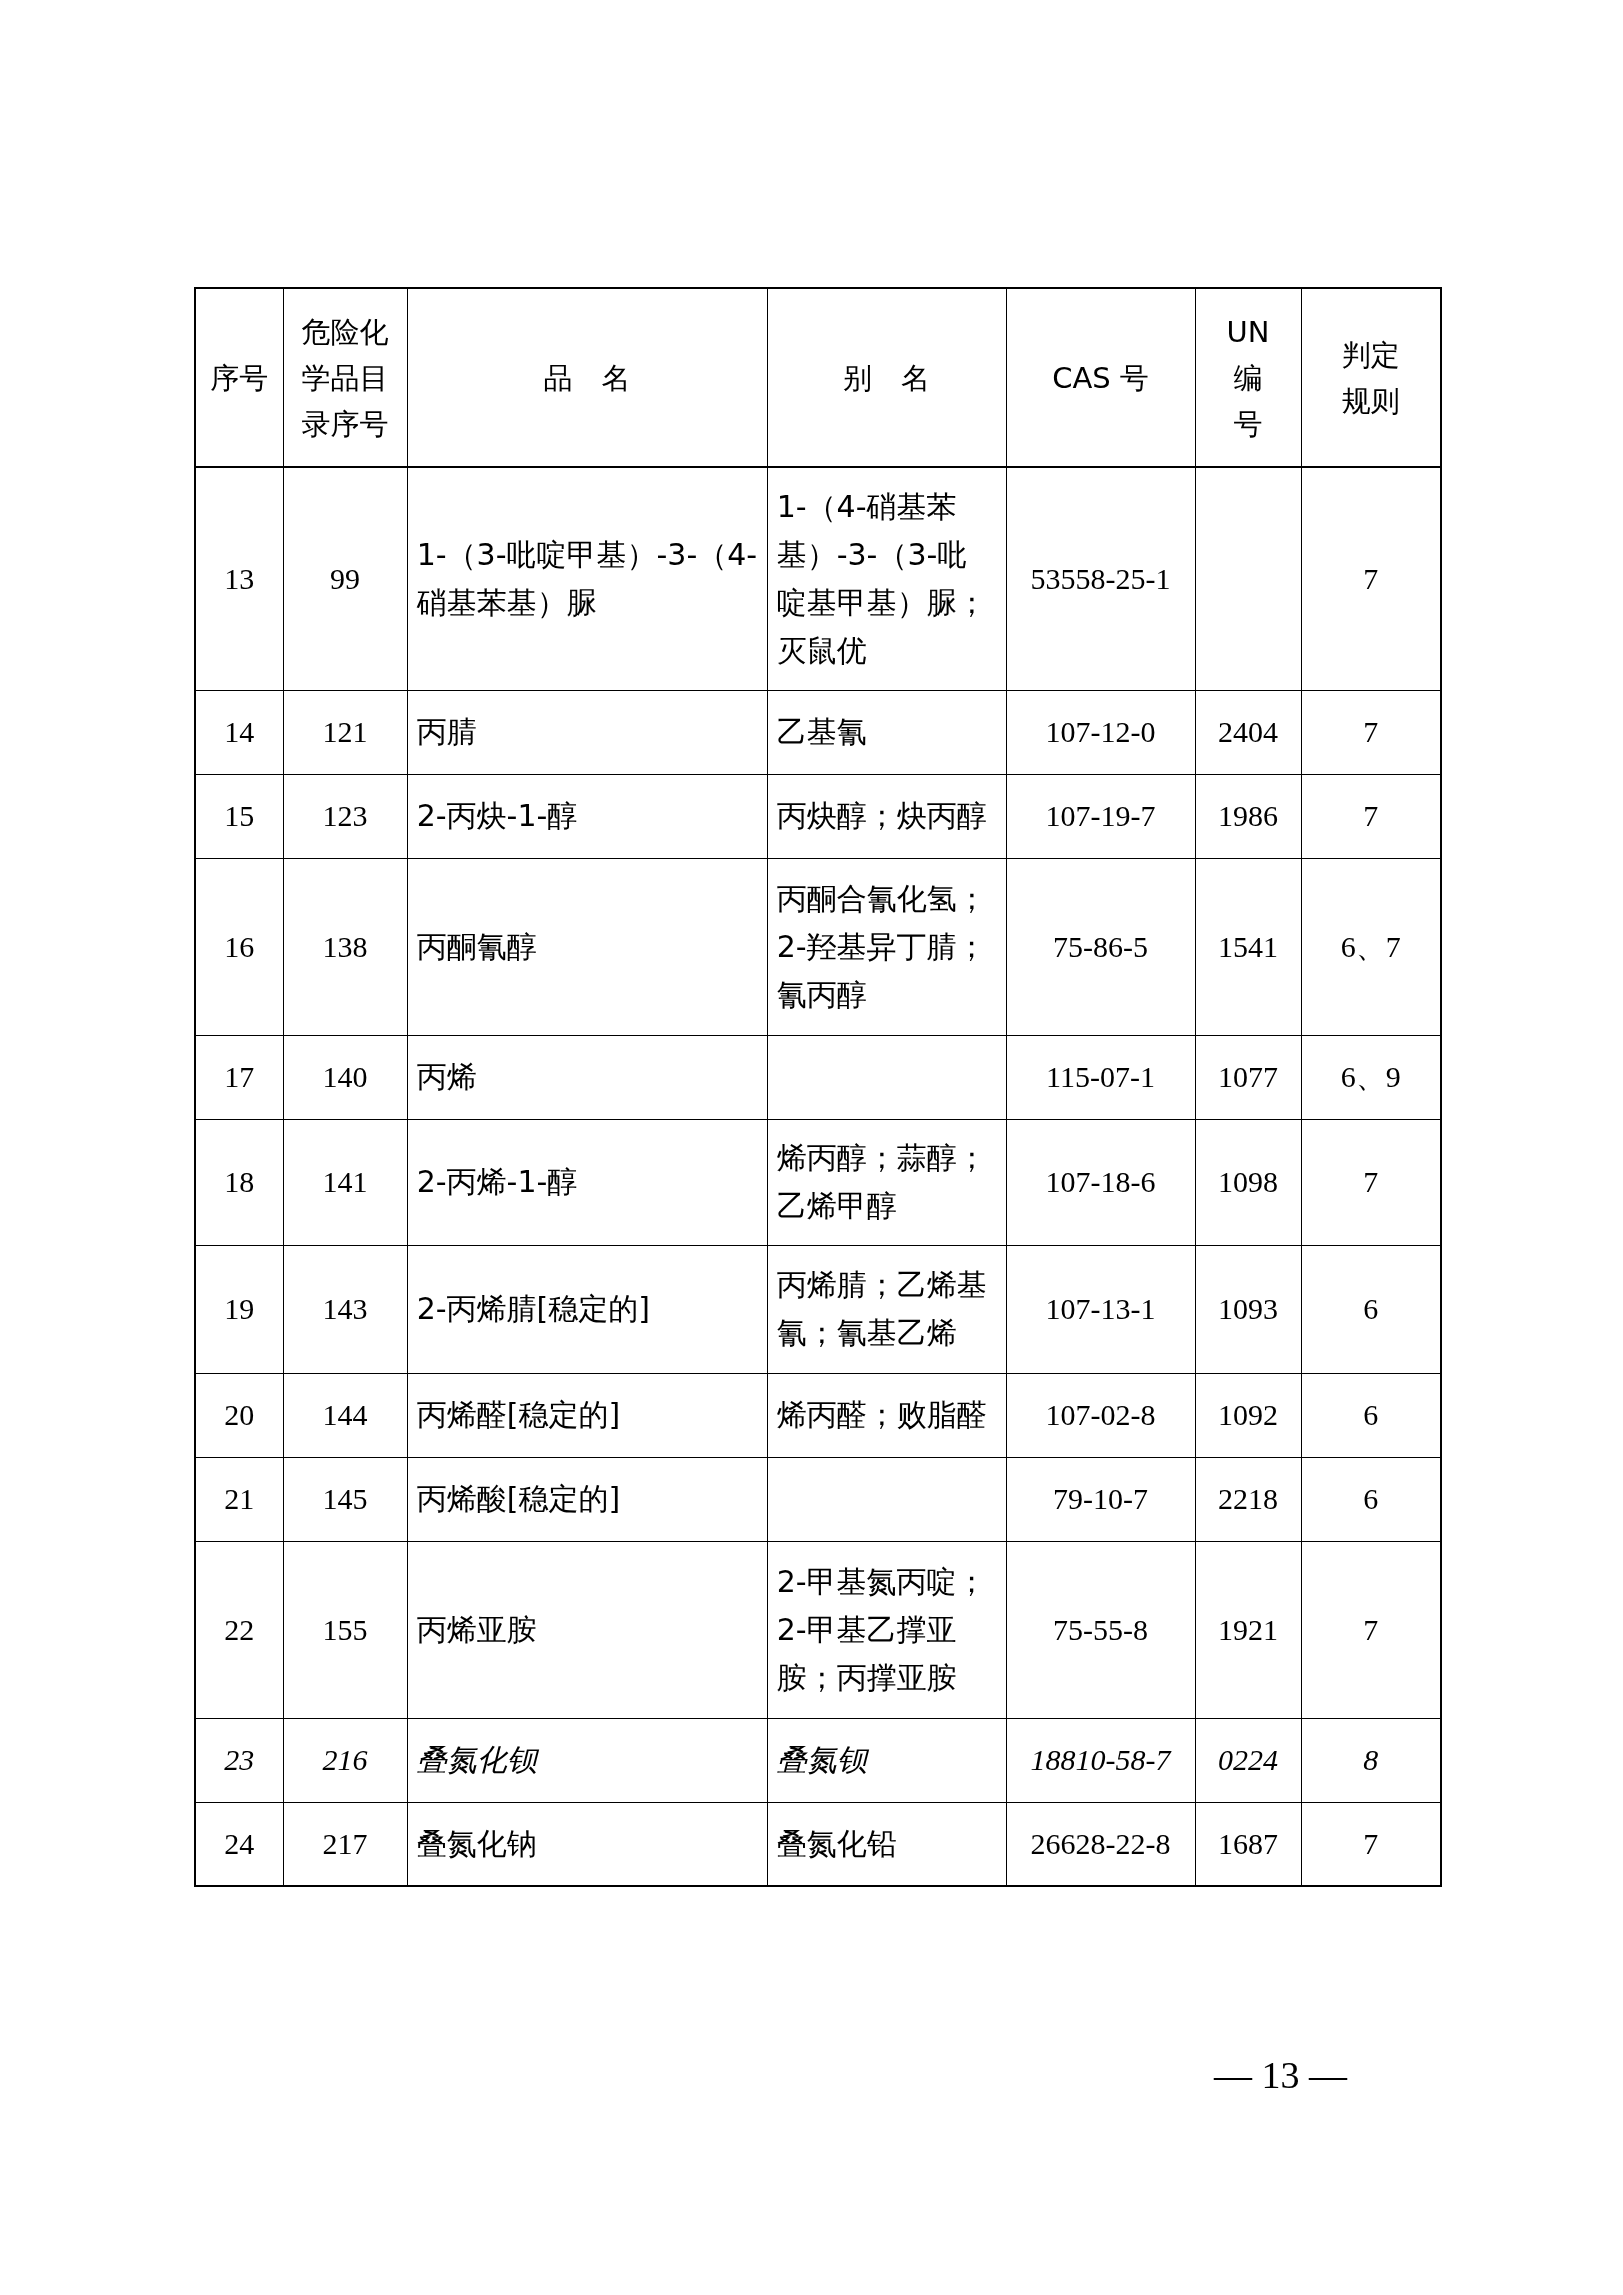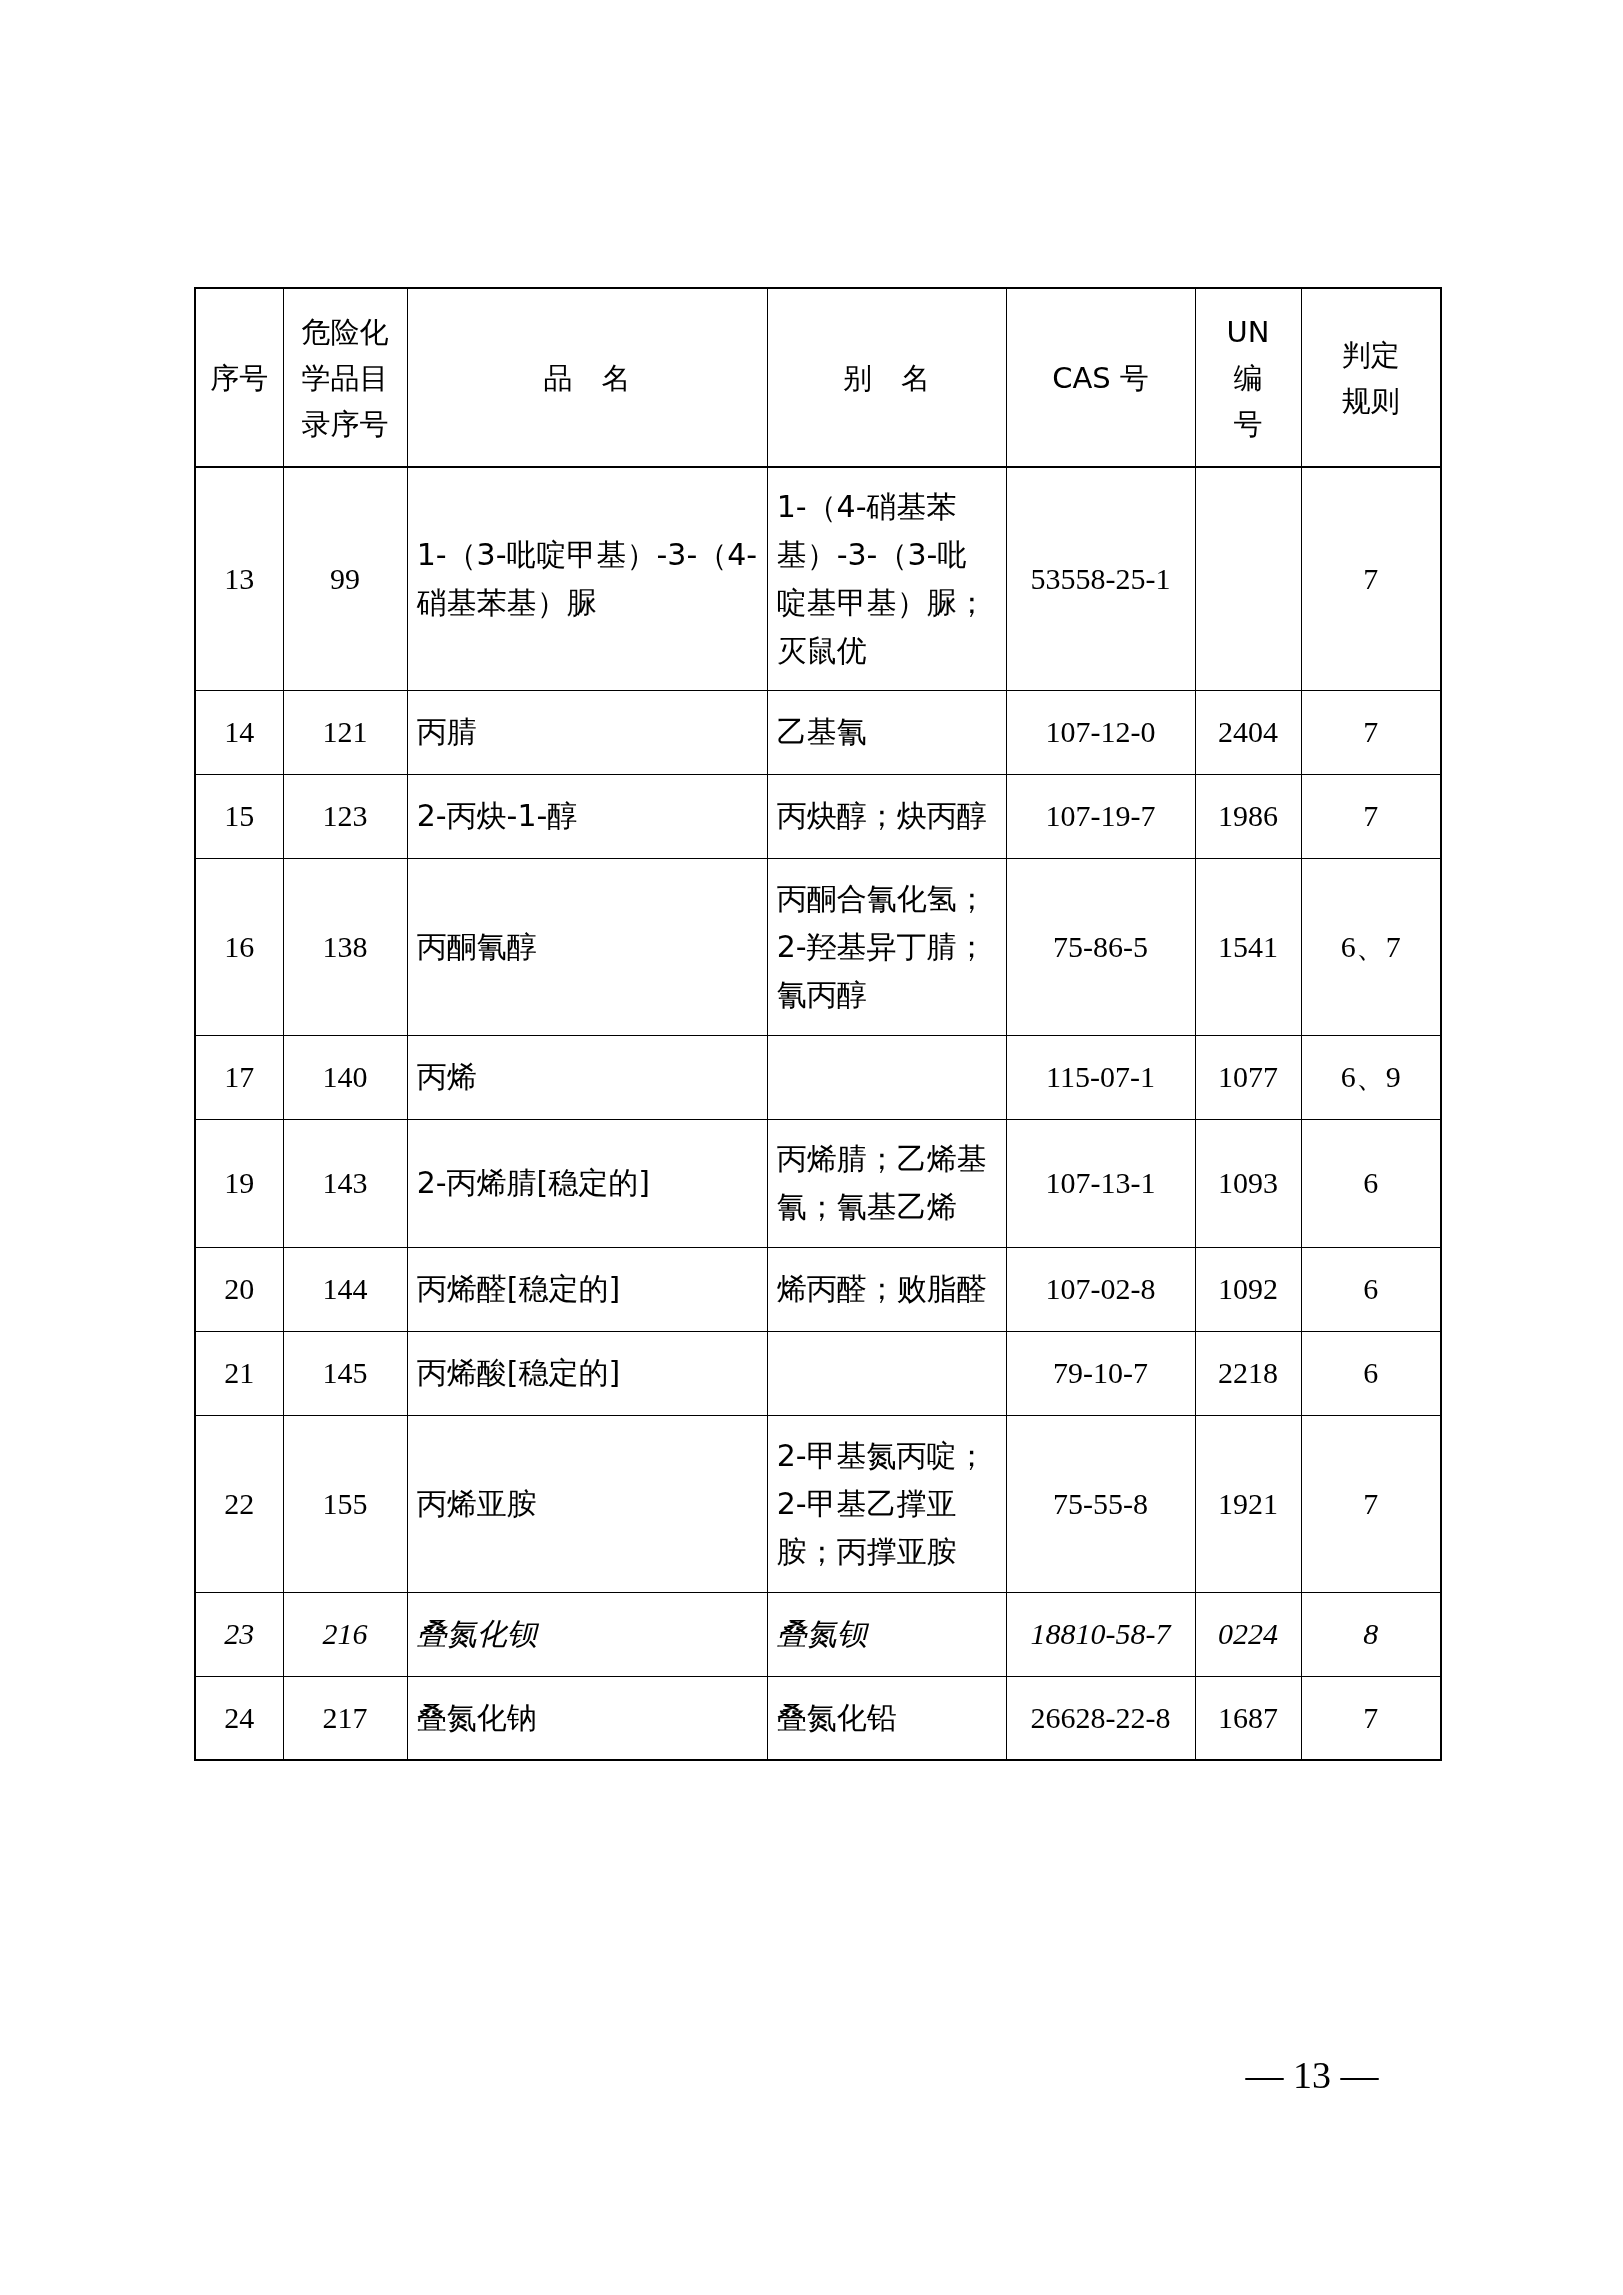--- a/index.html
+++ b/index.html
@@ -8,21 +8,21 @@
   table.chem { position:absolute; left:194px; top:287px; width:1246px;
                border-collapse:collapse; table-layout:fixed; border:2.6px solid #000; }
   table.chem td, table.chem th { border:1.3px solid #000; padding:0 9.2px; font-weight:normal;
                font-size:30px; line-height:48px; vertical-align:middle; }
   table.chem th { font-family:"DejaVu Sans","Liberation Sans",sans-serif; font-size:29px; line-height:46px; text-align:center; }
   table.chem tr.hdr th { height:177px; }
   table.chem tr.hdr { border-bottom:2.6px solid #000; }
   td.c { text-align:center; }
   td.l { text-align:left; }
   td.cjk { font-family:"DejaVu Sans","Liberation Sans",sans-serif; font-size:29px; }
-  .pagenum { position:absolute; top:2049px; left:1214px; width:196px; text-align:center;
+  .pagenum { position:absolute; top:2049px; left:1214px; width:196px; 
              font-size:38px; line-height:52px; }
 </style>
 </head>
 <body>
 
 <table class="chem">
   <colgroup>
     <col style="width:88px">
       <col style="width:124px">
       <col style="width:360px">
@@ -81,20 +81,29 @@
       </tr>
       <tr style="height: 84px;">
         <td class="c">17</td>
         <td class="c">140</td>
         <td class="l cjk">丙烯</td>
         <td class="l cjk"></td>
         <td class="c">115-07-1</td>
         <td class="c">1077</td>
         <td class="c">6、9</td>
       </tr>
+      <tr style="height: 126px;">
+        <td class="c">18</td>
+        <td class="c">141</td>
+        <td class="l cjk">2-丙烯-1-醇</td>
+        <td class="l cjk">烯丙醇；蒜醇；乙烯甲醇</td>
+        <td class="c">107-18-6</td>
+        <td class="c">1098</td>
+        <td class="c">7</td>
+      </tr>
       <tr style="height: 128px;">
         <td class="c">19</td>
         <td class="c">143</td>
         <td class="l cjk">2-丙烯腈[稳定的]</td>
         <td class="l cjk">丙烯腈；乙烯基氰；氰基乙烯</td>
         <td class="c">107-13-1</td>
         <td class="c">1093</td>
         <td class="c">6</td>
       </tr>
       <tr style="height: 84px;">

